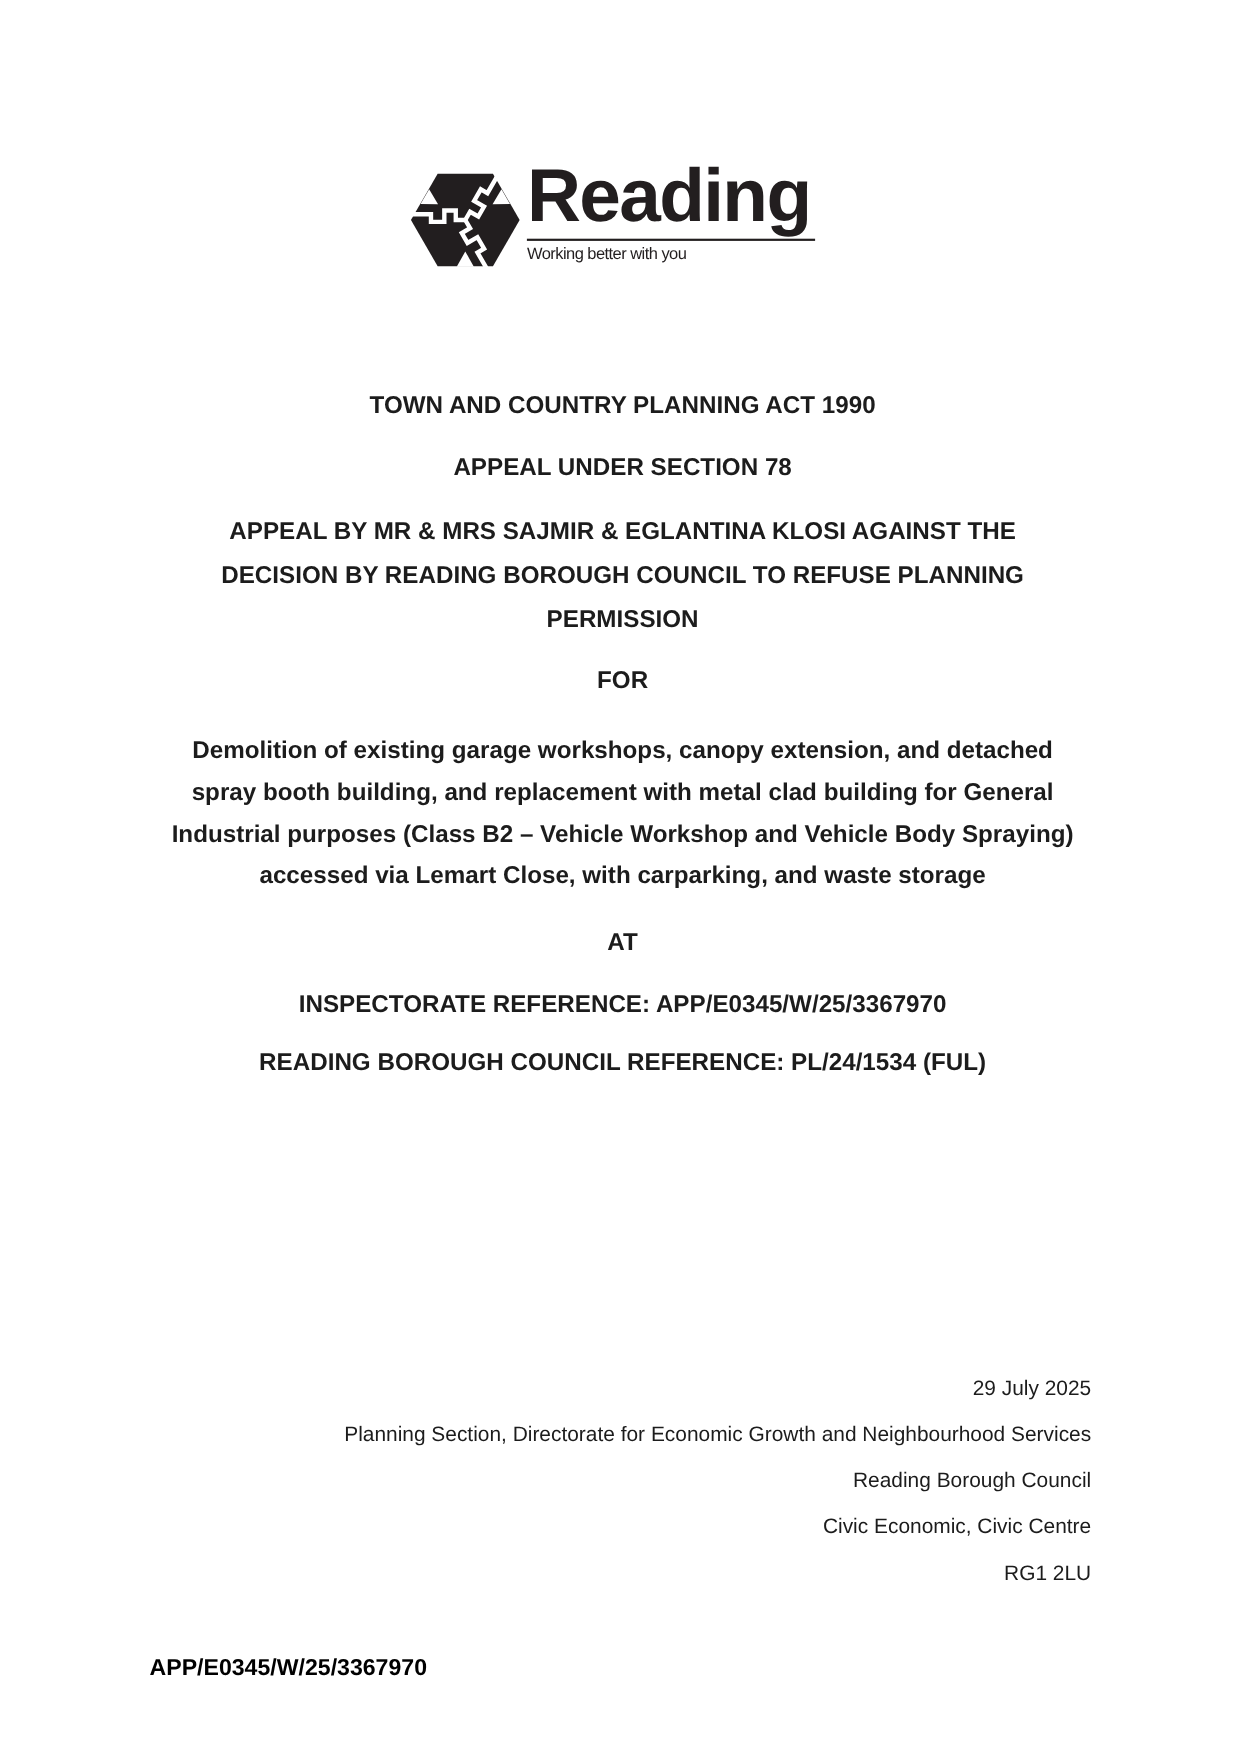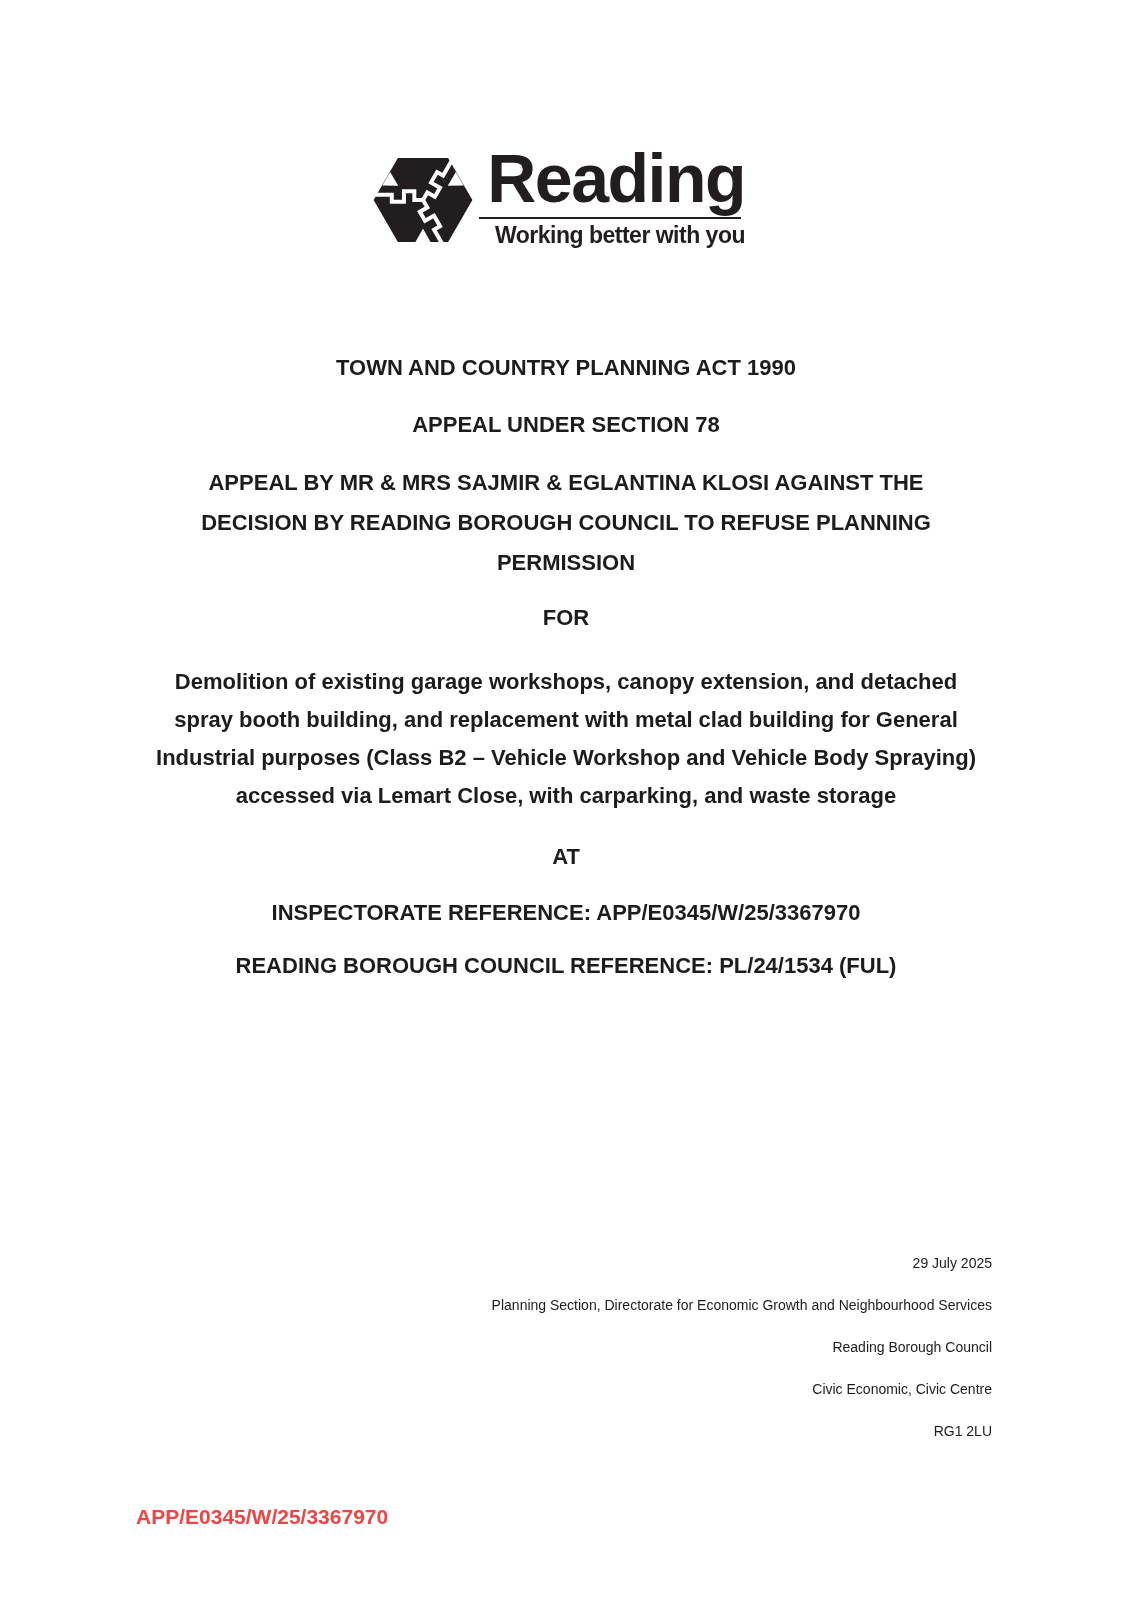--- a/index.html
+++ b/index.html
@@ -3,53 +3,53 @@
 <meta charset="utf-8">
 <style>
   * { margin:0; padding:0; box-sizing:border-box; }
   html,body { background:#ffffff; }
   body {
     width:1132px; height:1600px; position:relative; overflow:hidden;
     font-family:"Liberation Sans", sans-serif; color:#1a1a1a;
   }
 
   
-  .logo { position:absolute; top:150px; left:371px; display:flex; align-items:flex-start; color:#221e1f;text-align:right; }
+  .logo { position:absolute; top:150px; left:371px; display:flex; align-items:flex-start; color:#221e1f; }
   .logo-hex { width:104px; height:92px; margin-top:4px; flex:0 0 auto; }
   .logo-text { margin-left:4px; width:266px; }
   .logo-wordmark { font-size:68px; line-height:1.0; font-weight:700; letter-spacing:-1.5px; margin-top:-6px; }
   .logo-subtitle { font-size:30px; line-height:1.1; font-weight:400; letter-spacing:-0.5px; margin-top:1px; }
   .logo-divider { height:2px; background:#221e1f; margin:5px 0 4px 0; width:262px; }
-  .logo-tagline { font-size:23px; line-height:1.1; font-weight:700; letter-spacing:-0.5px; }
+  .logo-tagline { font-size:15px; line-height:1.1; font-weight:400; letter-spacing:-0.5px; }
 
   
   .content {
     position:absolute; left:133px; top:348px; width:866px;
     text-align:center; font-weight:700; font-size:22px; color:#1c1c1c;
   }
   .content p { line-height:40px; white-space:pre-line; }
   .doc-title       { margin-bottom:17px; }
   .doc-subtitle    { margin-bottom:18px; }
   .appeal-by       { margin-bottom:15px; }
   .for-label       { margin-bottom:25px; }
   .description     { line-height:38px !important; margin-bottom:22px; }
   .at-label        { margin-bottom:16px; }
   .site-address    { margin-bottom:79px; }
   .insp-ref        { margin-bottom:13px; }
 
   
   .footer-block {
     position:absolute; top:1242px; left:132px; right:140px;
-    text-align:right; font-size:14px; font-weight:400; line-height:42px; color:#1c1c1c;
+    text-align:right; font-size:19px; font-weight:400; line-height:42px; color:#1c1c1c;
   }
 
   
   .case-ref {
     position:absolute; top:1505px; left:136px;
-    font-size:21px; font-weight:700; color:#ef4444;
+    font-size:21px; font-weight:700; color:#000000;
   }
 </style>
 </head>
 <body>
 
 <div class="logo">
   <svg class="logo-hex" viewBox="0 0 120 104" aria-hidden="true">
     <polygon points="3,52 31,3.5 89,3.5 117,52 89,100.5 31,100.5" fill="#221e1f"></polygon>
     <g stroke="#ffffff" stroke-width="4.6" fill="none">
       <path d="M60 52 L50 52 L50 42 L38 42 L38 54 L24 54 L24 46 L3 46"></path>

